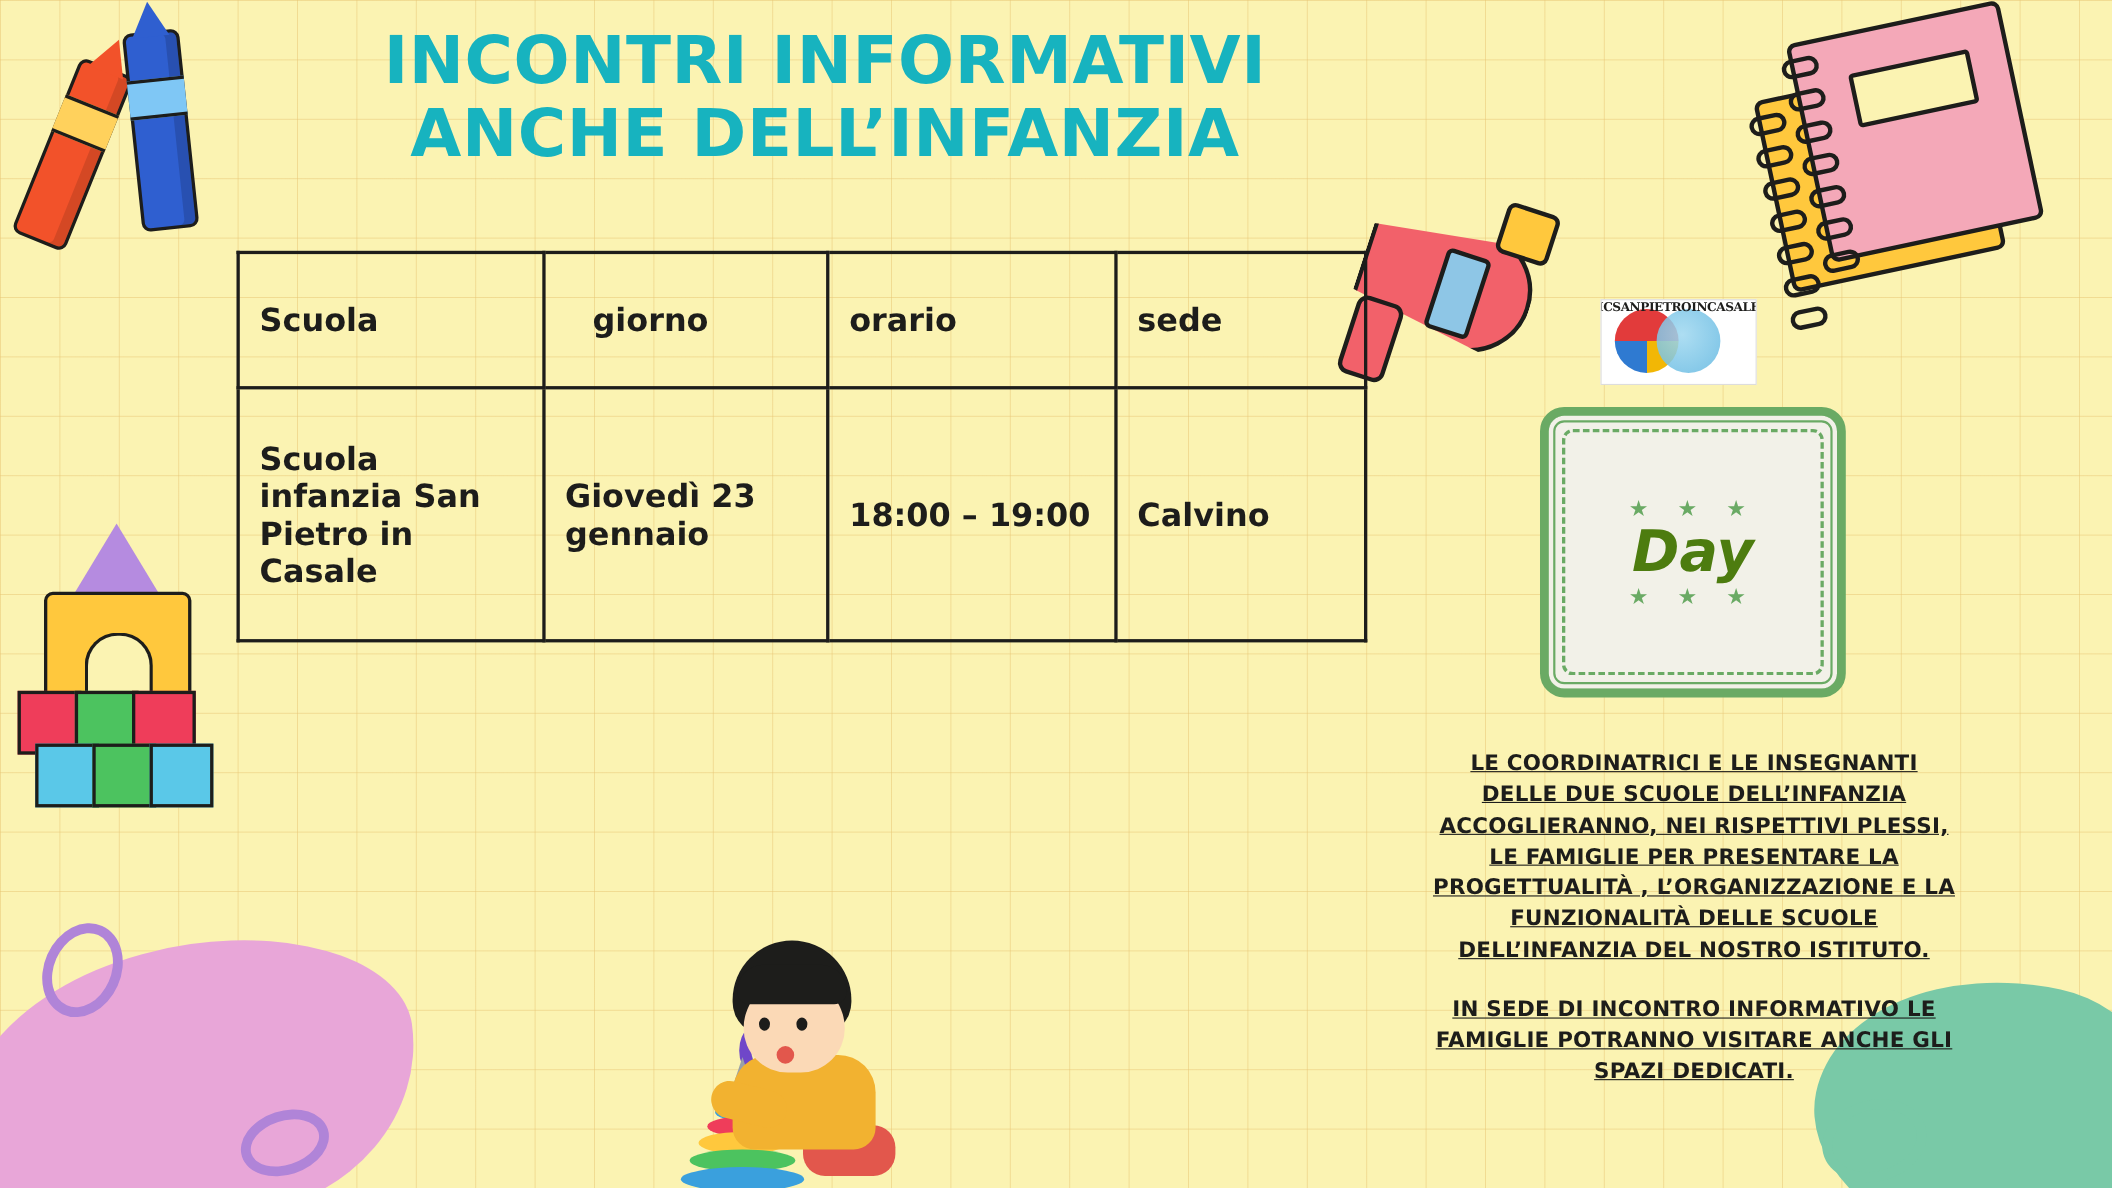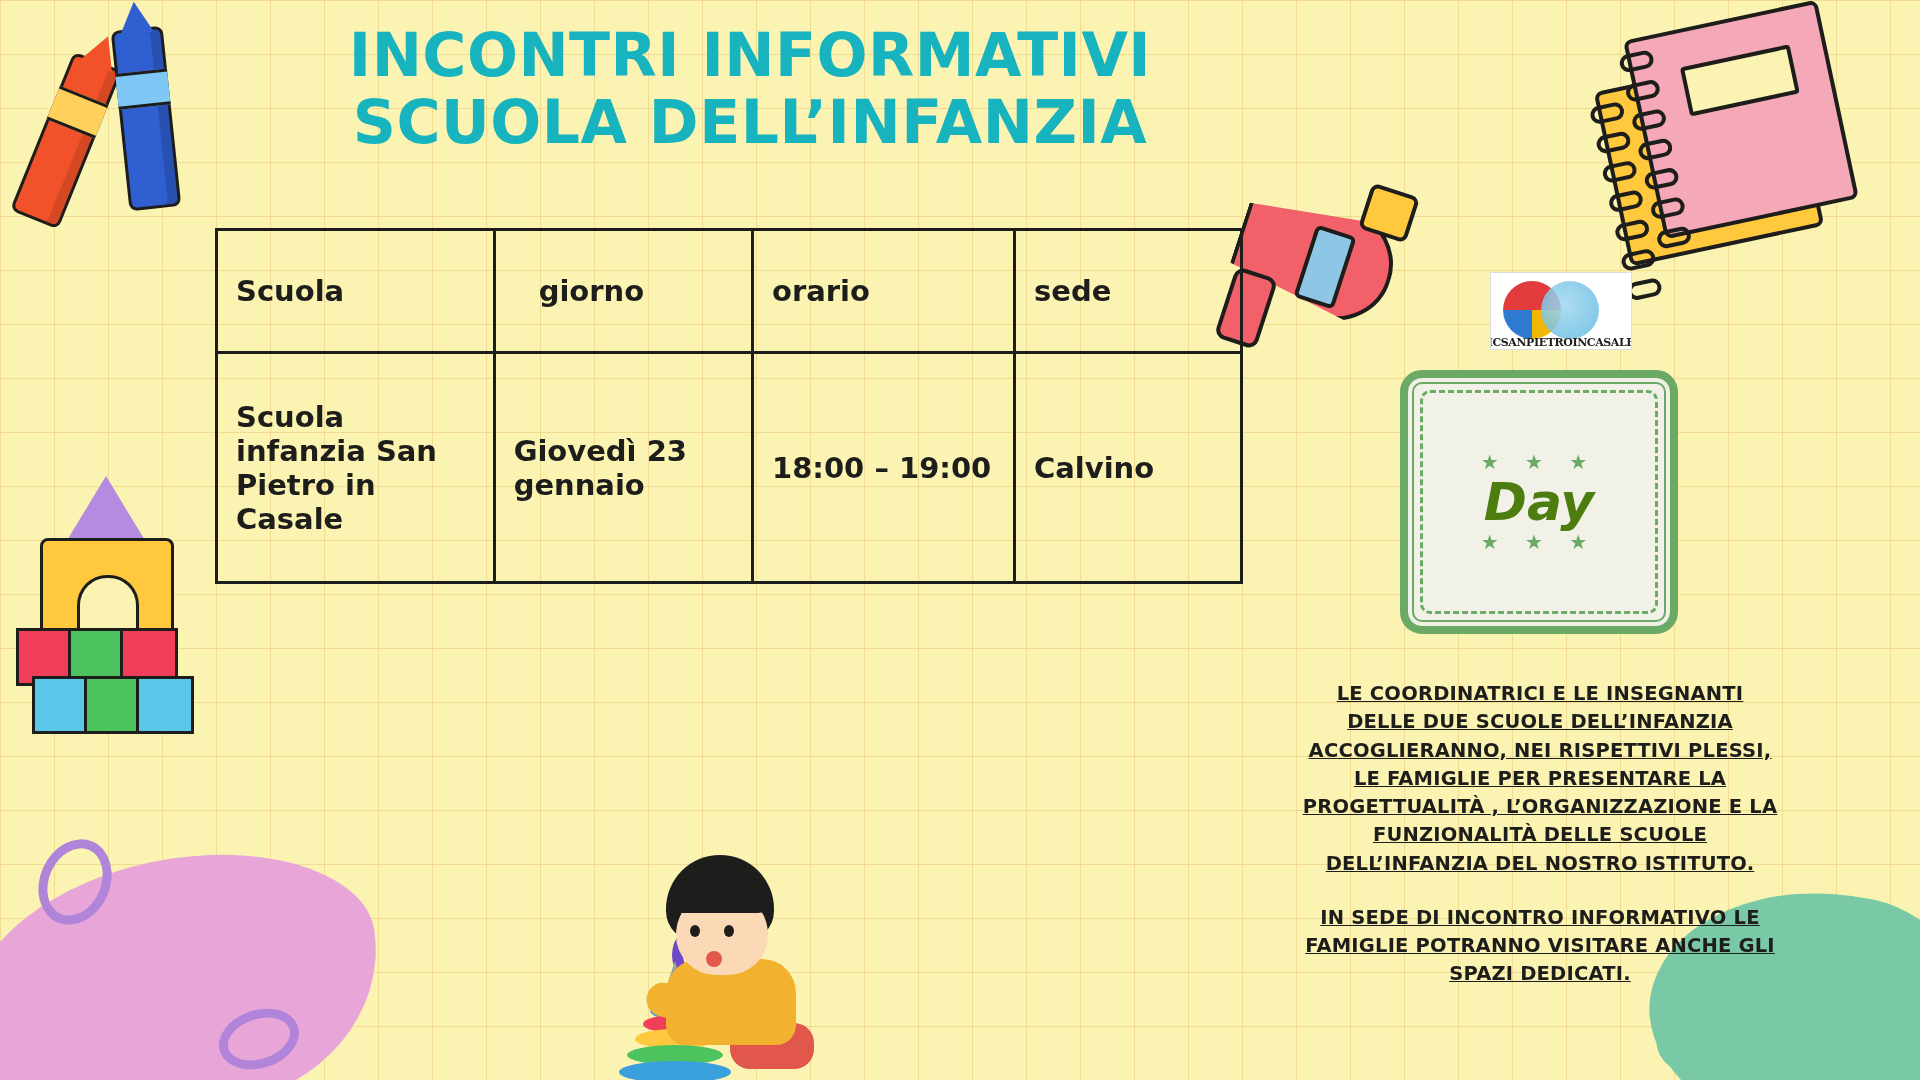--- a/index.html
+++ b/index.html
@@ -155,23 +155,23 @@
     -webkit-text-stroke: 2px #4d8a48;
   }
   #openday .od-day {
     font-family: "DejaVu Sans", sans-serif; font-weight: 800; font-style: italic;
     font-size: 52px; color: #4d7c0f; line-height: 1;
   }
   #openday .stars { color:#6aaa64; font-size: 20px; letter-spacing: 10px; }
 
   
   #school-logo {
-    left: 1490px; top: 272px; width: 140px; height: 76px;
+    left: 1455px; top: 272px; width: 140px; height: 76px;
     background: #ffffff; border: 1px solid #ddd;
-    display:flex; align-items:flex-end; justify-content:center; overflow:hidden;
+    display:flex; align-items:flex-start; justify-content:center; overflow:hidden;
   }
   #school-logo .disc {
     position:absolute; left: 12px; top: 8px; width: 58px; height: 58px;
     border-radius: 50%;
     background: conic-gradient(#e23b3b 0 25%, #f2b705 0 50%, #2f7ad1 0 75%, #e23b3b 0 100%);
   }
   #school-logo .disc2 {
     position:absolute; left: 50px; top: 8px; width: 58px; height: 58px;
     border-radius: 50%;
     background: radial-gradient(circle at 40% 40%, #9fd8f0, #5fb6e0);
@@ -399,21 +399,21 @@
   </div>
 
   <div class="deco" id="blob-pink"></div>
   <div class="deco" id="ring-purple1"></div>
   <div class="deco" id="ring-purple2"></div>
   <div class="deco" id="blob-green"></div>
   <div class="deco" id="ring-green"></div>
 
   <div id="title">
     <span class="line1">INCONTRI INFORMATIVI</span>
-    <span class="line2">SCUOLA DELL’INFANZIA</span>
+    <span class="line2">ANCHE DELL’INFANZIA</span>
   </div>
 
   <div id="table-wrap">
     <table>
       <thead>
         <tr>
           <th class="col-scuola">Scuola</th>
           <th class="col-giorno">giorno</th>
           <th class="col-orario">orario</th>
           <th class="col-sede">sede</th>

